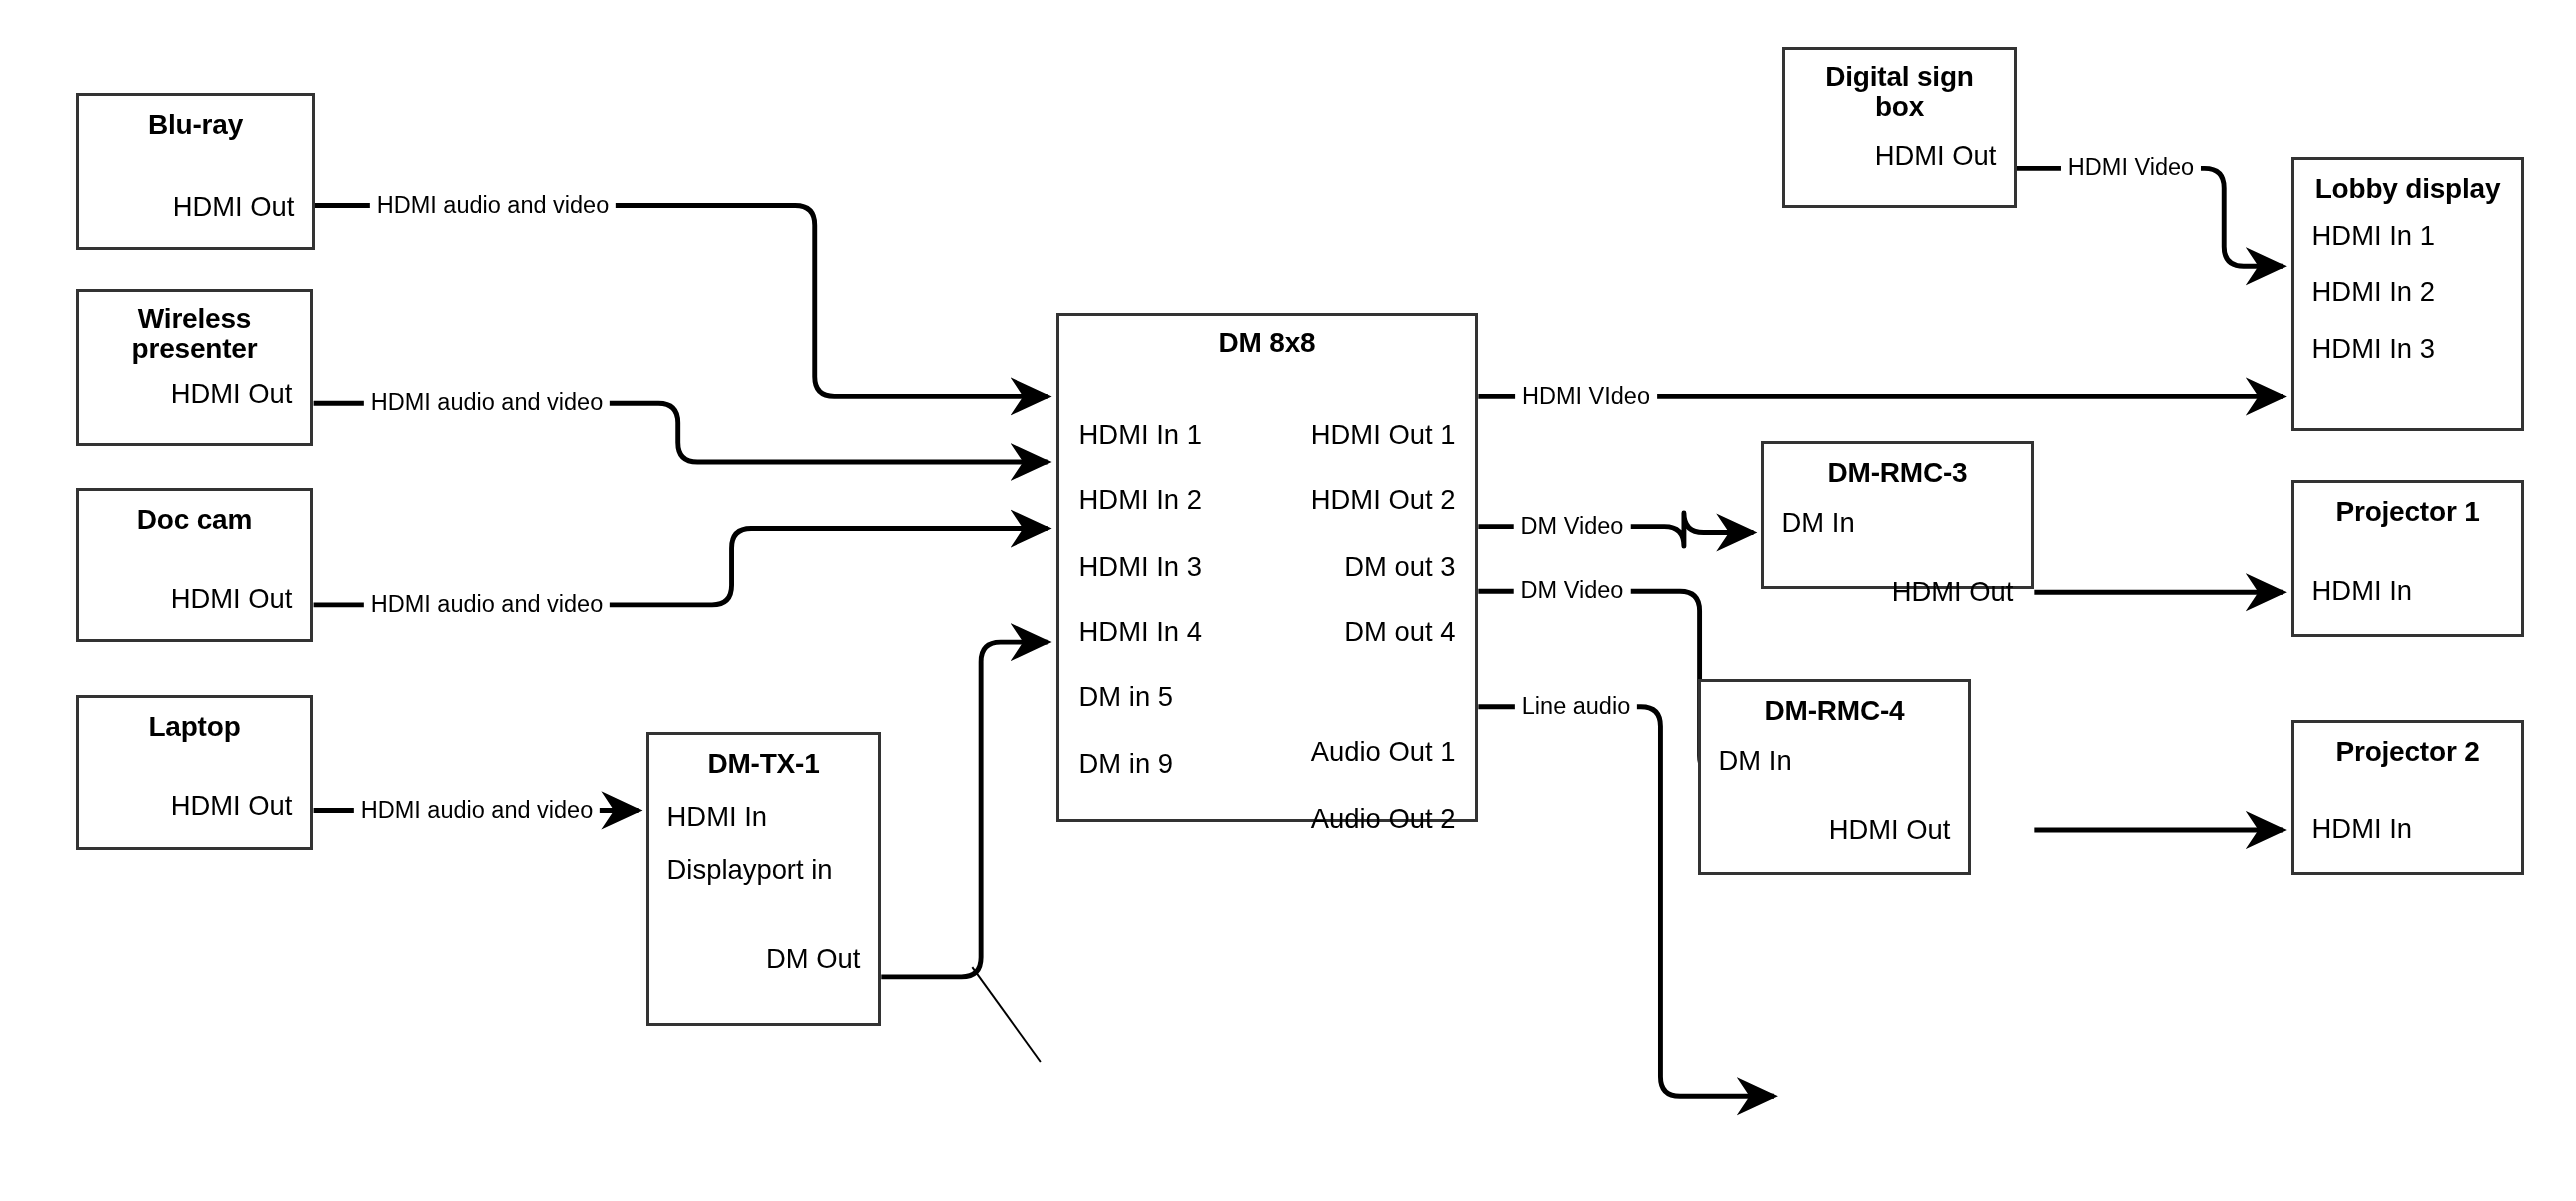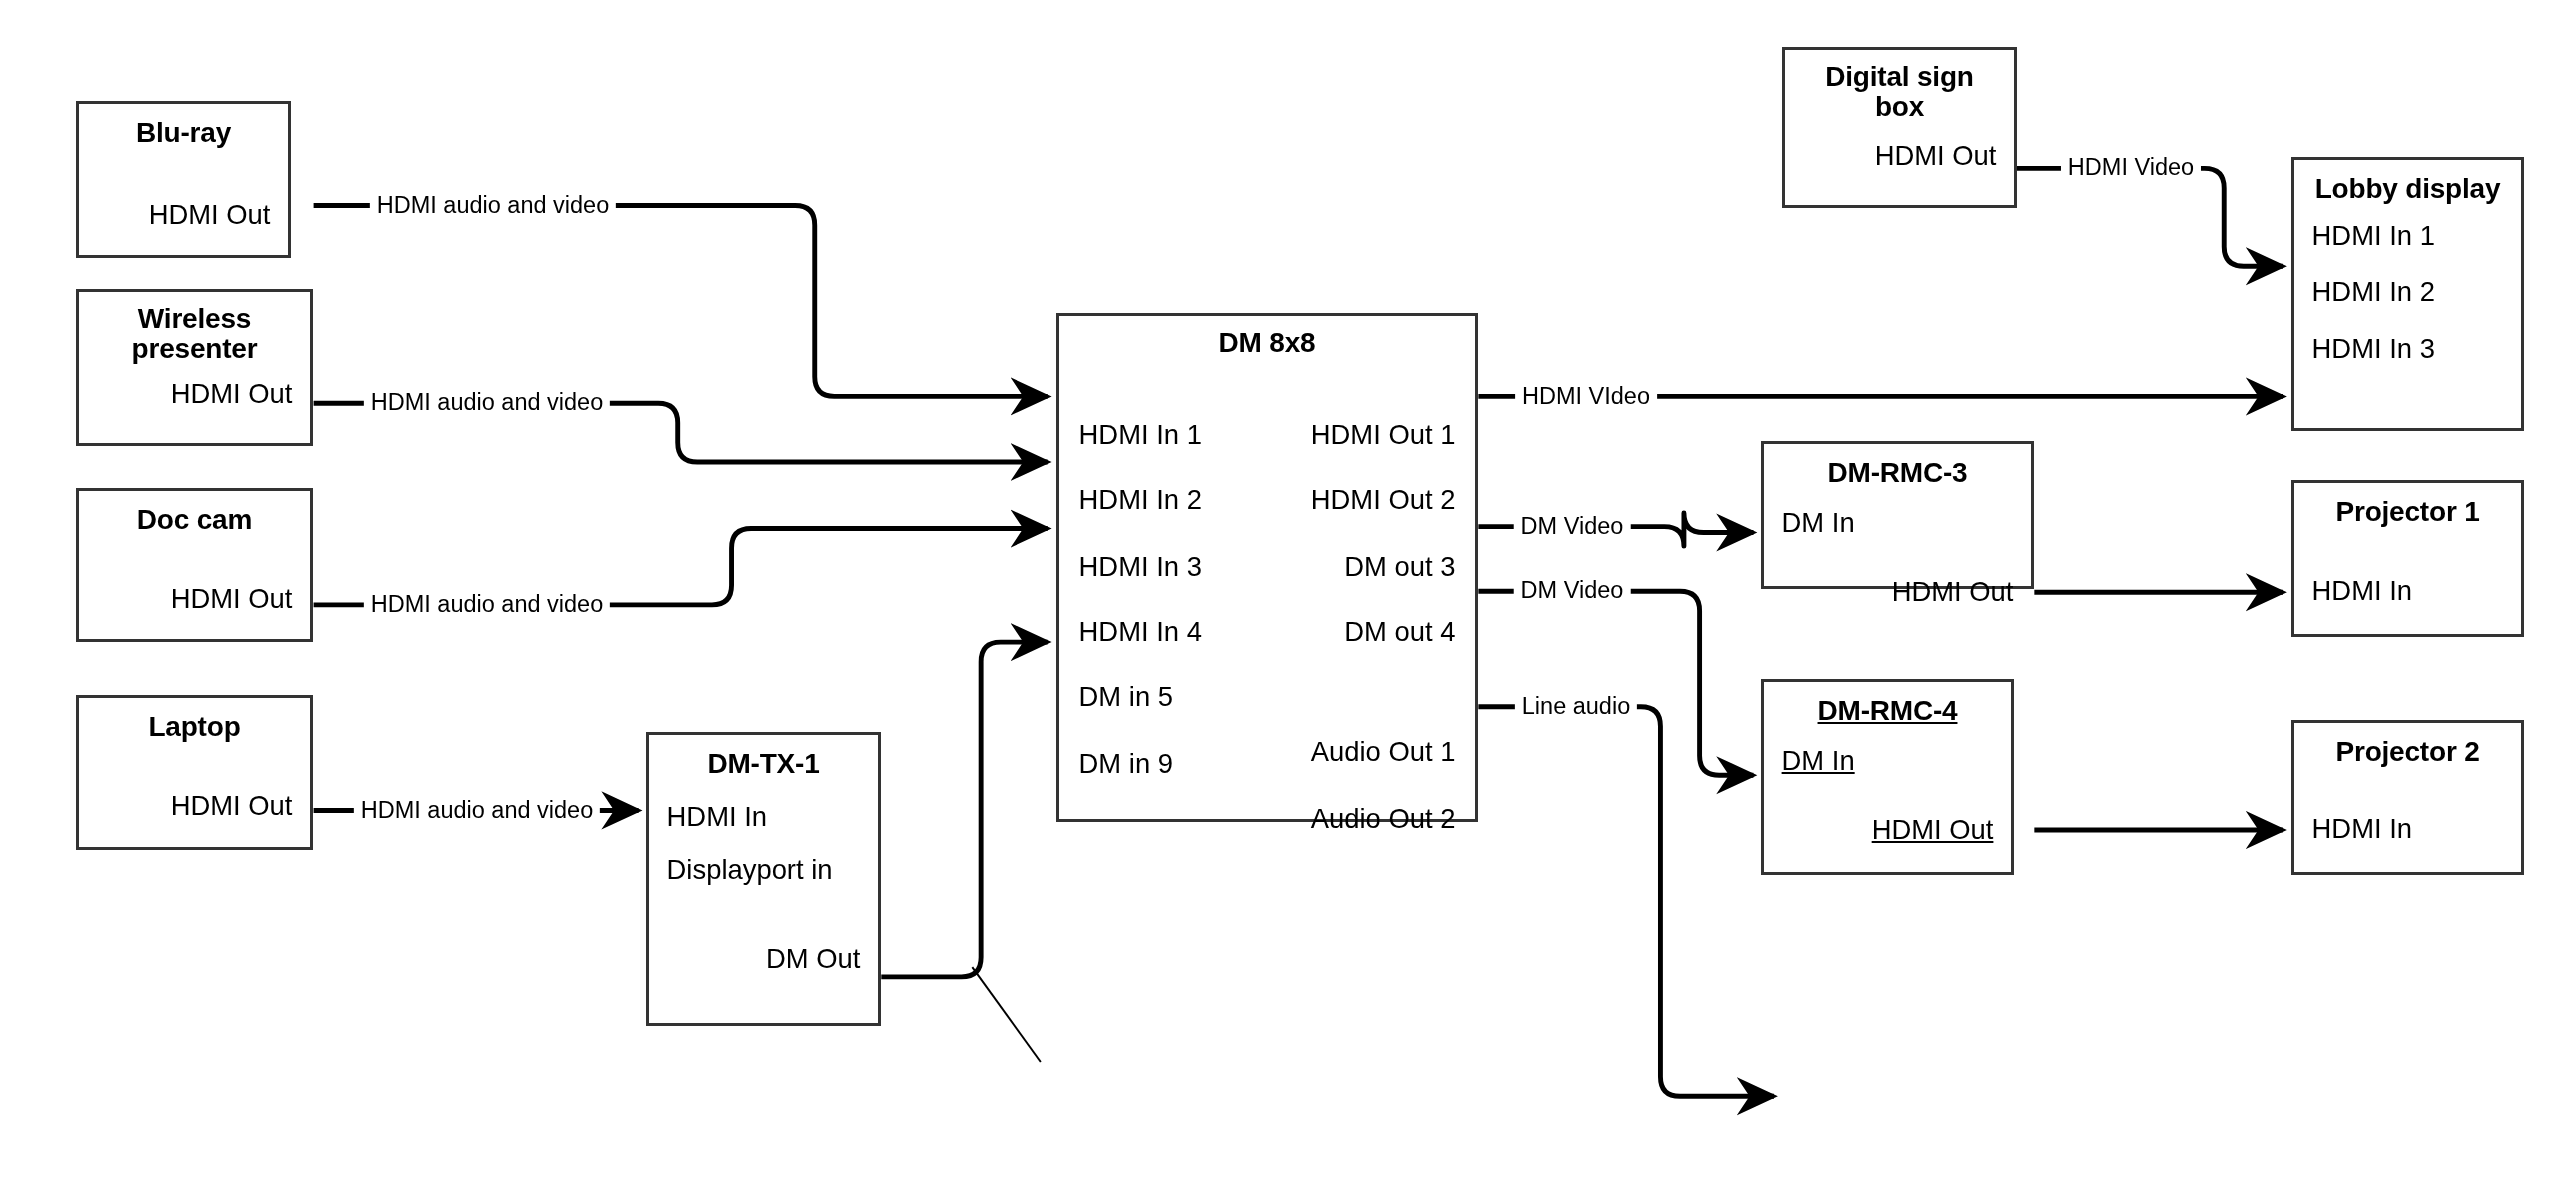--- a/index.html
+++ b/index.html
@@ -137,21 +137,21 @@
   <div class="edge-label" style="left:493px; top:206px;">HDMI audio and video</div>
   <div class="edge-label" style="left:487px; top:403px;">HDMI audio and video</div>
   <div class="edge-label" style="left:487px; top:605px;">HDMI audio and video</div>
   <div class="edge-label" style="left:477px; top:811px;">HDMI audio and video</div>
   <div class="edge-label" style="left:2131px; top:168px;">HDMI Video</div>
   <div class="edge-label" style="left:1586px; top:397px;">HDMI VIdeo</div>
   <div class="edge-label" style="left:1572px; top:527px;">DM Video</div>
   <div class="edge-label" style="left:1572px; top:591px;">DM Video</div>
   <div class="edge-label" style="left:1576px; top:707px;">Line audio</div>
 
-  <div class="node" style="left:76px; top:93px; width:215px; height:157px; padding:13.7px 17.6px 0 17.6px;margin-top:8px;">
+  <div class="node" style="left:76px; top:93px; width:239px; height:157px; padding:13.7px 17.6px 0 17.6px;">
     <div class="node-title">Blu-ray</div>
     <div class="port right" style="margin-top:53px;">HDMI Out</div>
   </div>
 
   <div class="node" style="left:76px; top:289px; width:237px; height:157px; padding:11.7px 17.6px 0 17.6px;">
     <div class="node-title">Wireless presenter</div>
     <div class="port right" style="margin-top:15.7px;">HDMI Out</div>
   </div>
 
   <div class="node" style="left:76px; top:488px; width:237px; height:154px; padding:13.7px 17.6px 0 17.6px;">
@@ -203,21 +203,21 @@
     <div class="port left" style="margin-top:28px;">HDMI In 2</div>
     <div class="port left" style="margin-top:28px;">HDMI In 3</div>
   </div>
 
   <div class="node" style="left:1761px; top:441px; width:273px; height:148px; padding:13.7px 17.6px 0 17.6px;">
     <div class="node-title">DM-RMC-3</div>
     <div class="port left" style="margin-top:21.5px;">DM In</div>
     <div class="port right" style="margin-top:40px;">HDMI Out</div>
   </div>
 
-  <div class="node" style="left:1761px; top:679px; width:253px; height:196px; padding:13.7px 17.6px 0 17.6px;text-decoration:underline;">
+  <div class="node" style="left:1698px; top:679px; width:273px; height:196px; padding:13.7px 17.6px 0 17.6px;">
     <div class="node-title">DM-RMC-4</div>
     <div class="port left" style="margin-top:21.5px;">DM In</div>
     <div class="port right" style="margin-top:40px;">HDMI Out</div>
   </div>
 
   <div class="node" style="left:2291px; top:480px; width:233px; height:157px; padding:13.7px 17.6px 0 17.6px;">
     <div class="node-title">Projector 1</div>
     <div class="port left" style="margin-top:50px;">HDMI In</div>
   </div>
 

